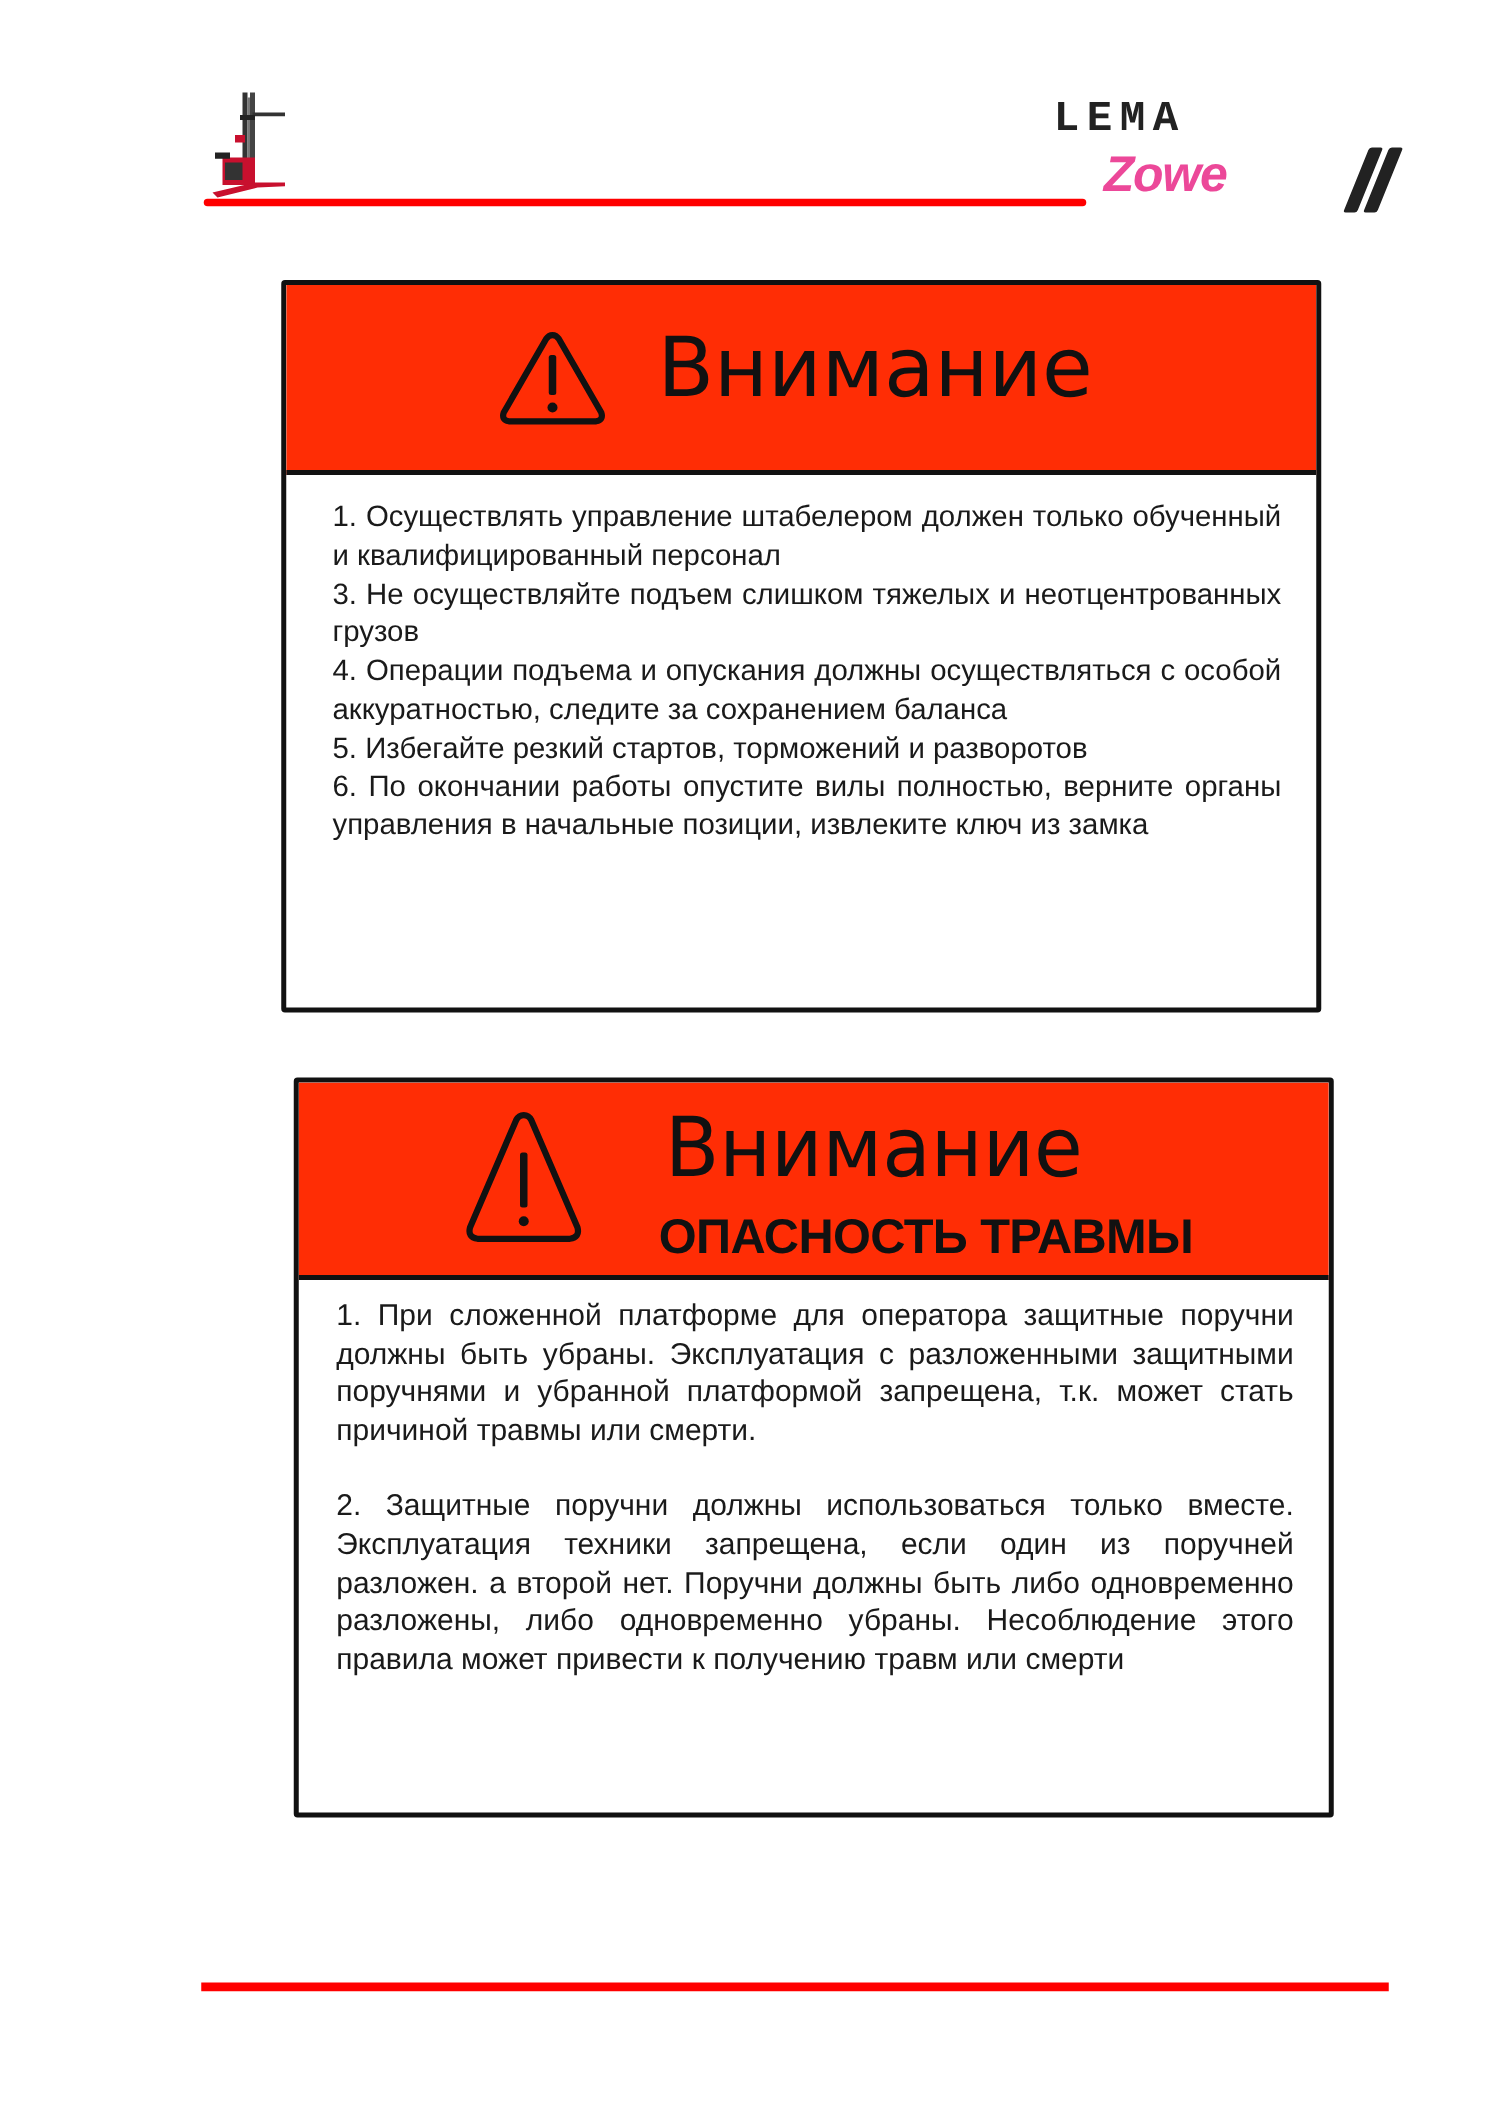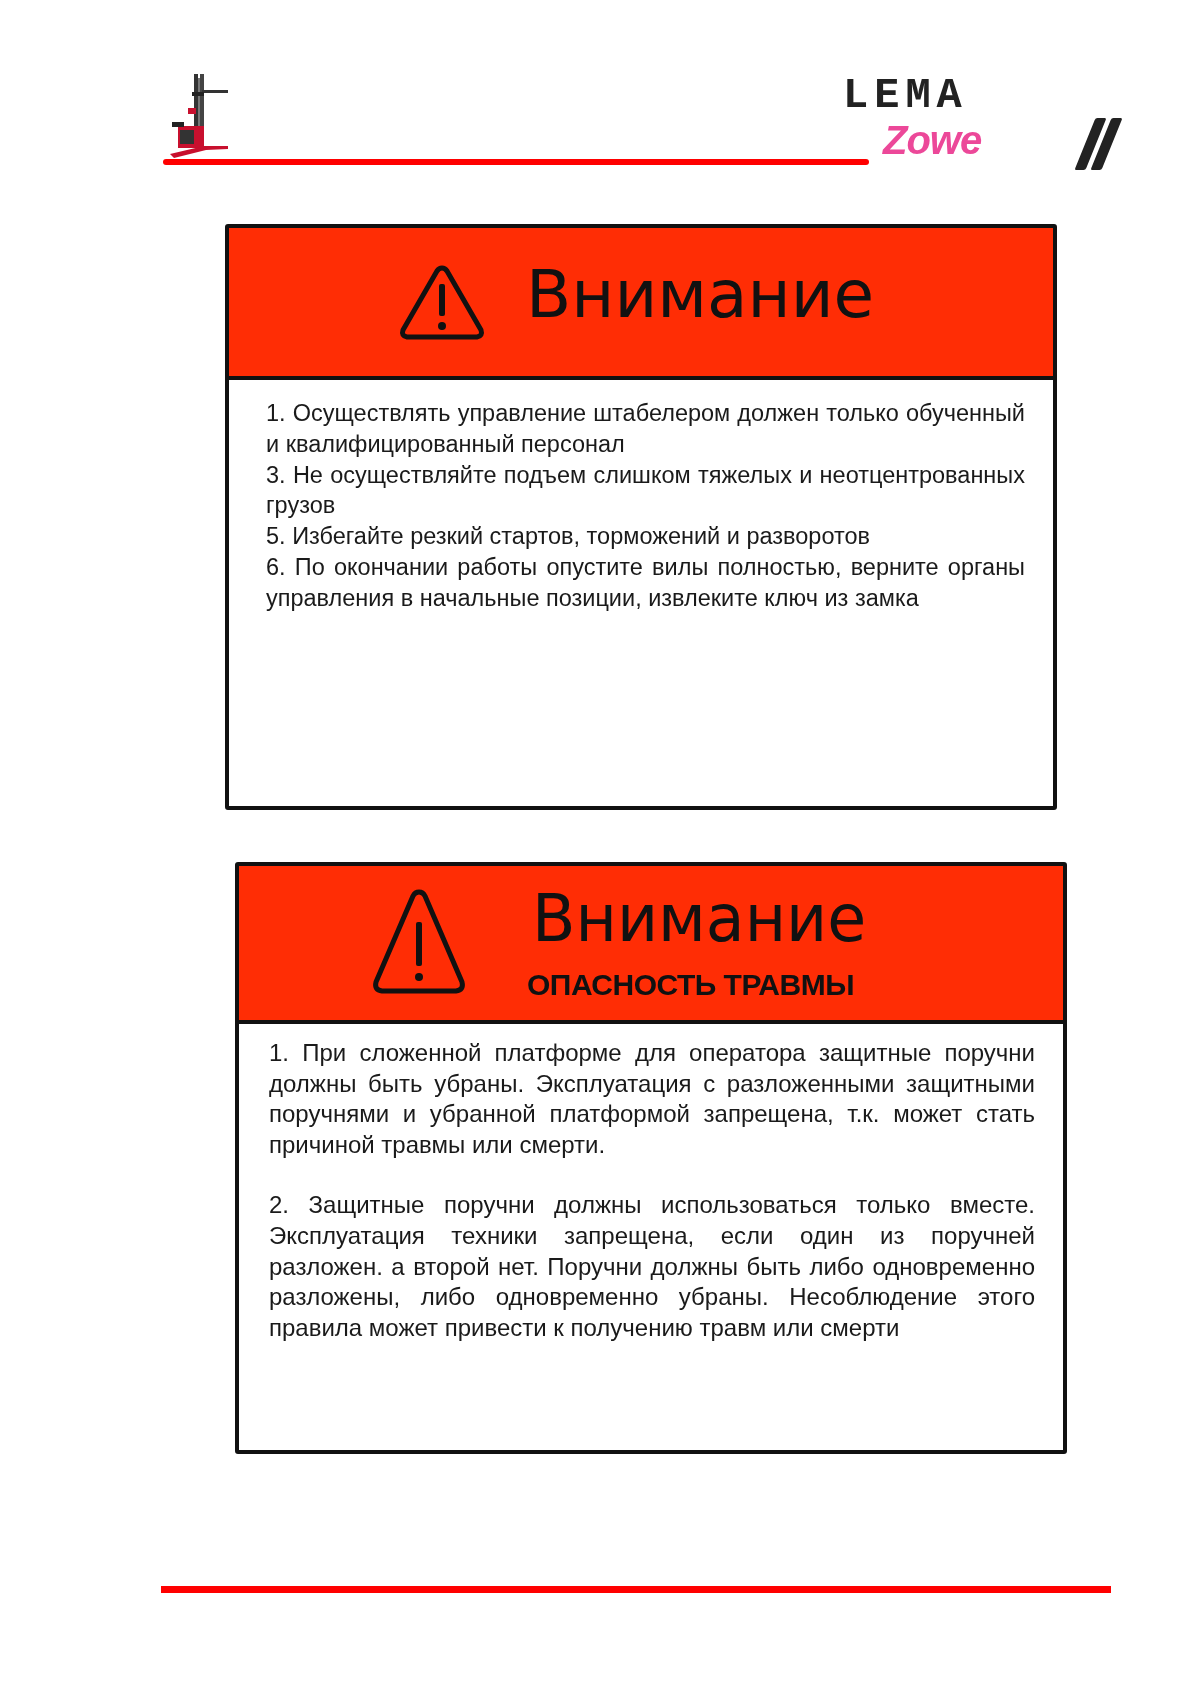--- a/index.html
+++ b/index.html
@@ -2,21 +2,21 @@
 <html><head>
 <meta charset="utf-8">
 <style>
   html, body { margin:0; padding:0; background:#ffffff; }
   body { width:1190px; height:1684px; position:relative; overflow:hidden; font-family:"Liberation Sans", sans-serif; }
   .abs { position:absolute; }
   .header-line { left:163px; top:159px; width:706px; height:6px; background:#ff0000; border-radius:3px; }
   .footer-line { left:161px; top:1586px; width:950px; height:7px; background:#ff0000; }
   .stacker { left:168px; top:72px; width:62px; height:88px; }
   .logo { left:835px; top:70px; width:280px; height:100px; }
-  .logo-lema { position:absolute; left:8px; top:0; font-family:"Liberation Mono", monospace; font-weight:bold; font-size:42px; letter-spacing:6px; color:#222; line-height:52px; }
+  .logo-lema { position:absolute; left:8px; top:0; font-family:"Liberation Mono", monospace; font-weight:bold; font-size:34px; letter-spacing:6px; color:#222; line-height:52px; }
   .logo-zowe { position:absolute; left:48px; top:44px; font-family:"Liberation Sans", sans-serif; font-weight:bold; font-style:italic; font-size:40px; color:#ec4899; line-height:52px; letter-spacing:-1px; }
   .logo-slash { position:absolute; top:48px; width:11px; height:52px; background:#222; transform:skewX(-22deg); border-radius:2px; }
 
   .box { position:absolute; border:4px solid #111; border-radius:3px; background:#fff; overflow:hidden; box-sizing:border-box; }
   .box-head { position:absolute; left:0; right:0; top:0; background:#ff2d05; border-bottom:4px solid #111; }
   .box-body { position:absolute; left:0; right:0; }
   .title { position:absolute; font-family:"DejaVu Sans", sans-serif; color:#111; line-height:1; }
   .subtitle { position:absolute; font-family:"Liberation Sans", sans-serif; font-weight:bold; color:#111; letter-spacing:-0.5px; line-height:1; }
   .item { font-family:"Liberation Sans", sans-serif; color:#1a1a1a; text-align:justify; text-align-last:left; }
   #box1 .item { font-size:23.5px; line-height:30.8px; }
@@ -53,34 +53,35 @@
     <svg class="tri" style="left:169px; top:34px;" width="88" height="80" viewBox="0 0 88 80">
       <path d="M44 6 Q47 6 49 9 L83 68 Q85 74 79 75 L9 75 Q3 74 5 68 L39 9 Q41 6 44 6 Z" fill="none" stroke="#111" stroke-width="5" stroke-linejoin="round"></path>
       <rect x="41" y="22" width="6" height="32" rx="2" fill="#111"></rect>
       <circle cx="44" cy="64" r="4" fill="#111"></circle>
     </svg>
     <span class="title" style="left:297px; top:34px; font-size:66px;">Внимание</span>
   </div>
   <div class="box-body" style="top:170px; padding:0 28px 0 37px;">
     <div class="item">1. Осуществлять управление штабелером должен только обученный и квалифицированный персонал</div>
     <div class="item">3. Не осуществляйте подъем слишком тяжелых и неотцентрованных грузов</div>
+    <div class="item">4. Операции подъема и опускания должны осуществляться с особой аккуратностью, следите за сохранением баланса</div>
     <div class="item">5. Избегайте резкий стартов, торможений и разворотов</div>
     <div class="item">6. По окончании работы опустите вилы полностью, верните органы управления в начальные позиции, извлеките ключ из замка</div>
   </div>
 </div>
 
 <div class="box" id="box2" style="left:235px; top:862px; width:832px; height:592px;">
   <div class="box-head" style="height:154px;">
     <svg class="tri" style="left:131px; top:20px;" width="98" height="112" viewBox="0 0 98 112">
       <path d="M49 6 Q53 6 55 10 L92 96 Q94 104 86 105 L12 105 Q4 104 6 96 L43 10 Q45 6 49 6 Z" fill="none" stroke="#111" stroke-width="5" stroke-linejoin="round"></path>
       <rect x="46" y="36" width="6" height="44" rx="2" fill="#111"></rect>
       <circle cx="49" cy="91" r="4" fill="#111"></circle>
     </svg>
     <span class="title" style="left:293px; top:20px; font-size:66px; transform:scaleX(0.96); transform-origin:left;">Внимание</span>
-    <span class="subtitle" style="left:288px; top:104px; font-size:30px;">ОПАСНОСТЬ ТРАВМЫ</span>
+    <span class="subtitle" style="left:288px; top:104px; font-size:39px;">ОПАСНОСТЬ ТРАВМЫ</span>
   </div>
   <div class="box-body" style="top:172px; padding:0 28px 0 30px;">
     <div class="item">1. При сложенной платформе для оператора защитные поручни должны быть убраны. Эксплуатация с разложенными защитными поручнями и убранной платформой запрещена, т.к. может стать причиной травмы или смерти.</div>
     <div style="height:30px;"></div>
     <div class="item">2. Защитные поручни должны использоваться только вместе. Эксплуатация техники запрещена, если один из поручней разложен. а второй нет. Поручни должны быть либо одновременно разложены, либо одновременно убраны. Несоблюдение этого правила может привести к получению травм или смерти</div>
   </div>
 </div>
 
 <div class="abs footer-line"></div>
 

